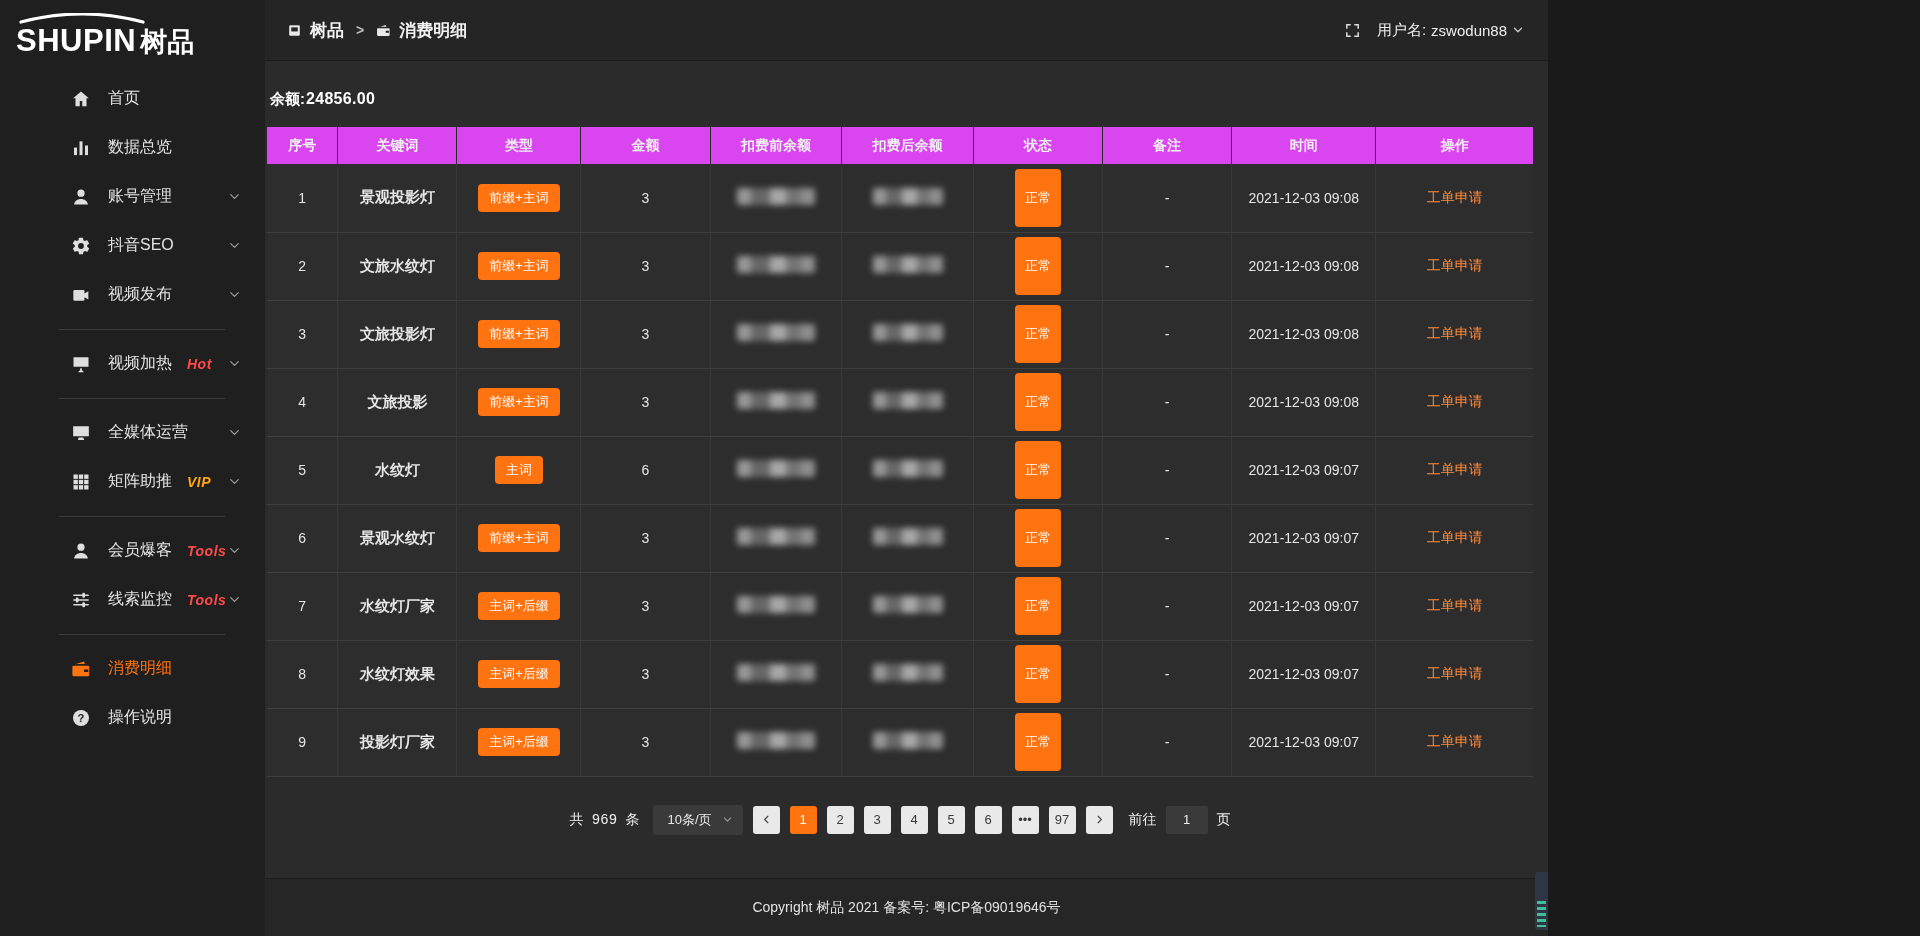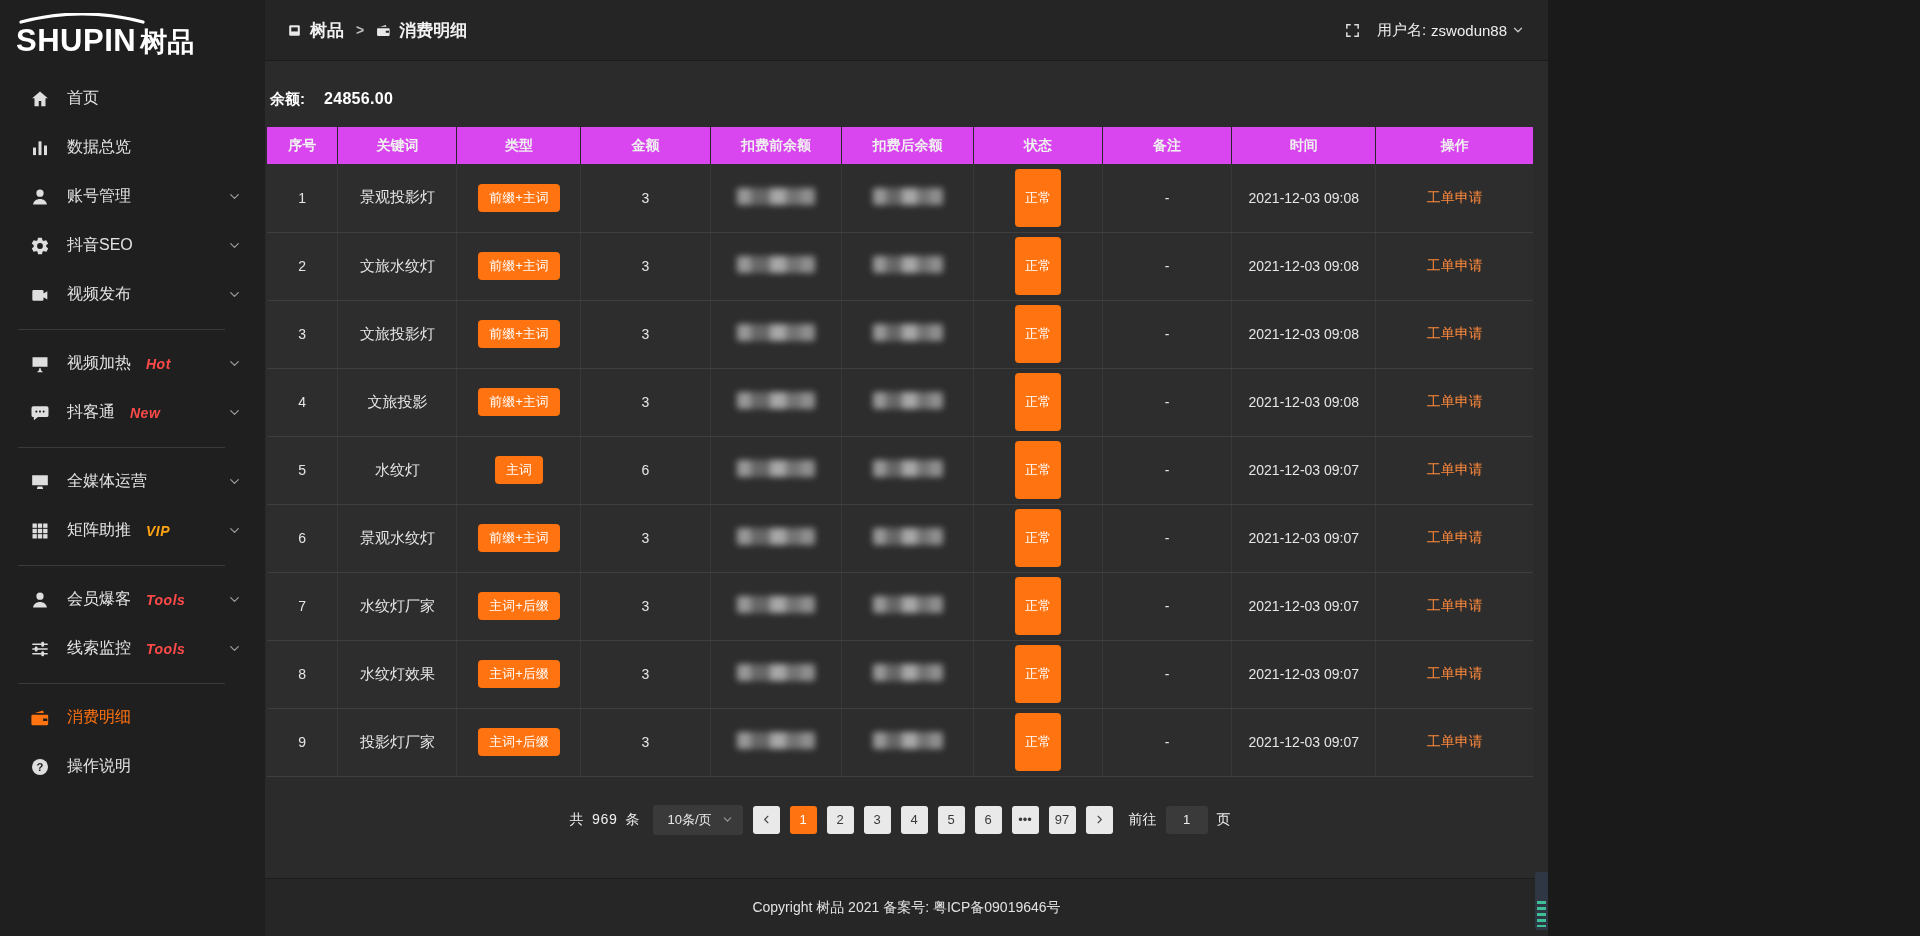--- a/index.html
+++ b/index.html
@@ -7,21 +7,21 @@
   body { font-family:"Liberation Sans","DejaVu Sans",sans-serif; }
   .page { position:relative; width:1548px; height:936px; display:flex; overflow:hidden; background:#2c2b2b; }
 
   
   .sidebar { flex:0 0 265px; width:265px; background:#201f1f; color:#e6e6e6; overflow:hidden; }
   .logo { height:64px; display:flex; align-items:flex-end; padding:6px 0 4px 16px; }
   .logo-mark { position:relative; display:inline-block; padding-top:10px; cursor:pointer; }
   .logo-arc { position:absolute; top:0; left:2px; }
   .logo-en { font-size:31px; font-weight:900; color:#fff; letter-spacing:0.5px; }
   .logo-cn { font-size:27px; font-weight:900; color:#fff; margin-left:4px; }
-  .nav { padding-top:10px; }
+  .nav { padding-top:10px;padding-left:41px; }
   .nav-item { height:49px; display:flex; align-items:center; padding:0 24px 0 30px; font-size:16px; color:#e3e3e3; cursor:pointer; }
   .nav-icon { width:20px; height:20px; margin-right:17px; color:#dedede; flex:0 0 20px; }
   .nav-icon svg { width:100%; height:100%; display:block; }
   .nav-badge { font-style:italic; font-weight:bold; font-size:14px; margin-left:15px; letter-spacing:0.5px; }
   .nav-chevron { margin-left:auto; width:13px; height:13px; color:#9a9a9a; }
   .nav-chevron svg { width:100%; height:100%; display:block; }
   .nav-item.active, .nav-item.active .nav-icon { color:var(--accent,#ff7310); }
   .nav-divider { height:1px; background:#3b3a3a; margin:10px 40px 9px 18px; }
 
   
@@ -35,29 +35,29 @@
   .crumb-seg { display:flex; align-items:center; gap:8px; cursor:pointer; }
   .top-right { margin-left:auto; display:flex; align-items:center; gap:16px; font-size:15px; color:#eee; }
   .fullscreen-btn { width:17px; height:17px; color:#ddd; cursor:pointer; }
   .fullscreen-btn svg { width:100%; height:100%; display:block; }
   .user-chip { display:flex; align-items:center; gap:5px; cursor:pointer; }
   .user-chevron { width:12px; height:12px; color:#ccc; }
   .user-chevron svg { width:100%; height:100%; display:block; }
 
   .main { flex:1; padding:29px 15px 0 2px; }
   .balance-line { padding-left:3px; font-size:15px; font-weight:bold; color:#fff; display:flex; align-items:baseline; }
-  .balance-value { font-size:16px; margin-left:19px; letter-spacing:0.3px; }
+  .balance-value { font-size:16px; margin-left:1px; letter-spacing:0.3px; }
 
   
   table { width:100%; border-collapse:collapse; table-layout:fixed; margin-top:18px; background:#2e2d2d; }
   thead th { background:#d946ef; height:37px; font-size:14px; font-weight:bold; color:#f0f0f0; border-right:1px solid #292828; }
   thead th:last-child { border-right:none; }
   tbody td { height:68px; text-align:center; vertical-align:middle; font-size:14px; color:#e6e6e6; border-bottom:1px solid #403e3e; border-right:1px solid #393838; }
   tbody td:last-child { border-right:none; }
-  td.kw { font-size:15px; }
+  td.kw { font-size:15px;font-weight:bold; }
   .badge-type { display:inline-block; background:var(--accent,#ff7310); color:#fff; font-size:13px; padding:5px 11px; border-radius:4px; cursor:default; }
   .badge-status { display:inline-block; background:var(--accent,#ff7310); color:#fff; font-size:13px; padding:20px 10px; border-radius:4px; cursor:default;text-align:center; }
   .blur-block { display:inline-block; width:78px; height:17px; border-radius:2px; filter:blur(3px); opacity:.9;
     background:linear-gradient(90deg,#a3a3a3 0 18%,#6e6e6e 18% 42%,#b5b5b5 42% 63%,#7d7d7d 63% 82%,#999 82% 100%); }
   .blur-block.b2 { width:70px; }
   .action-link { color:var(--link,#ff8a3c); cursor:pointer; }
 
   
   .pagination { display:flex; align-items:center; justify-content:center; gap:10px; margin-top:28px; color:#efefef; font-size:14px; }
   .pg-total { margin-right:4px;font-family:Liberation Mono, monospace; }
@@ -151,37 +151,20 @@
         </div>
         <div class="nav-divider"></div>
         <div class="nav-item">
           <span class="nav-icon">
             <svg viewBox="0 0 24 24">
               <path fill="currentColor" d="M3 3.8h18v11.4H3Zm8 13.4h2v1.9l2.6 2.7H8.4L11 19.1Z"></path>
             </svg>
           </span>
           <span class="nav-label">视频加热</span>
           <span class="nav-badge" style="color: rgb(255, 74, 74);">Hot</span>
-          <span class="nav-chevron">
-            <svg viewBox="0 0 24 24">
-              <path d="M5 8.5 12 15.5 19 8.5" fill="none" stroke="currentColor" stroke-width="2.4" stroke-linecap="round" stroke-linejoin="round"></path>
-            </svg>
-          </span>
-        </div>
-        <div class="nav-item">
-          <span class="nav-icon">
-            <svg viewBox="0 0 24 24">
-              <path fill="currentColor" d="M4 3.8h16A2.2 2.2 0 0 1 22.2 6v8.6a2.2 2.2 0 0 1-2.2 2.2H9.6l-5 4v-4H4a2.2 2.2 0 0 1-2.2-2.2V6A2.2 2.2 0 0 1 4 3.8Z"></path>
-              <circle cx="7.6" cy="10.3" r="1.25" fill="#201f1f"></circle>
-              <circle cx="12" cy="10.3" r="1.25" fill="#201f1f"></circle>
-              <circle cx="16.4" cy="10.3" r="1.25" fill="#201f1f"></circle>
-            </svg>
-          </span>
-          <span class="nav-label">抖客通</span>
-          <span class="nav-badge" style="color: rgb(255, 74, 74);">New</span>
           <span class="nav-chevron">
             <svg viewBox="0 0 24 24">
               <path d="M5 8.5 12 15.5 19 8.5" fill="none" stroke="currentColor" stroke-width="2.4" stroke-linecap="round" stroke-linejoin="round"></path>
             </svg>
           </span>
         </div>
         <div class="nav-divider"></div>
         <div class="nav-item">
           <span class="nav-icon">
             <svg viewBox="0 0 24 24">

